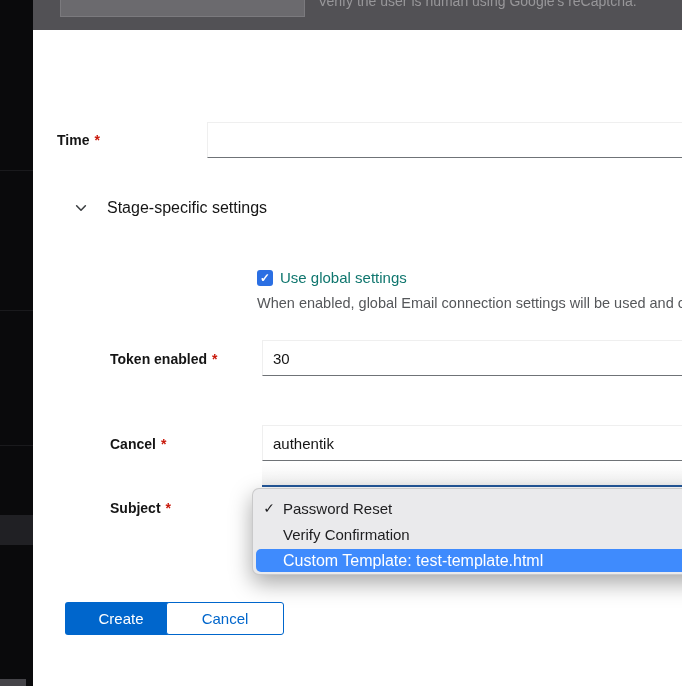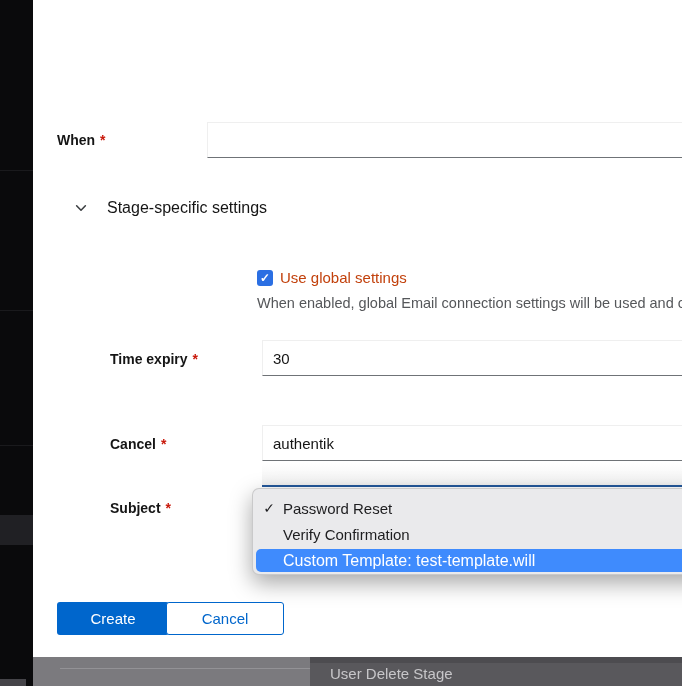--- a/index.html
+++ b/index.html
@@ -40,21 +40,21 @@
   .pf-input.name { left:174px; top:92px; width:516px; }
   .pf-input.token { left:229px; top:310px; }
   .pf-input.subject { left:229px; top:395px; }
 
   .section-head { position:absolute; left:41px; top:169px; display:flex; align-items:center; gap:19px; }
   .section-label { font-size:16px; color:#151515; }
 
   .checkbox { position:absolute; left:224px; top:240px; width:16px; height:16px; border-radius:3px;
               display:flex; align-items:center; justify-content:center; }
   .checkbox .tick { color:#fff; font-size:12px; font-weight:700; line-height:1; }
-  .checkbox-label { position:absolute; left:247px; top:239px; font-size:15px; color:#c2410c; white-space:nowrap; }
+  .checkbox-label { position:absolute; left:247px; top:239px; font-size:15px; color:#0f766e; white-space:nowrap; }
 
   .help-text { position:absolute; font-size:14.5px; color:#55575a; white-space:nowrap; }
   .help-global { left:224px; top:265px; }
   .help-token { left:229px; top:352px; }
 
   
   .select-strip { position:absolute; left:229px; top:433px; width:470px; height:24px;
                   background:linear-gradient(#ffffff, #f0f0f0); }
   .select-underline { position:absolute; left:229px; top:455px; width:470px; height:2px; }
 
@@ -66,72 +66,67 @@
   .dd-check { position:absolute; left:8px; width:16px; text-align:center; font-size:14px; color:#1d1d1f; }
   .dd-text { position:absolute; left:30px; white-space:nowrap; }
   .dd-item.row1 { top:6px; }
   .dd-item.row2 { top:32px; }
   .dd-highlight { position:absolute; left:3px; right:-2px; top:60px; height:23px;
                   border-radius:5px 0 0 5px; display:flex; align-items:center; }
   .dd-highlight .dd-text { color:#ffffff; font-weight:500; left:27px; }
 
   .btn { position:absolute; top:572px; height:33px; border-radius:3px; font-family:"Liberation Sans", sans-serif;
          font-size:15px; display:flex; align-items:center; justify-content:center; cursor:pointer; }
-  .btn-create { left:24px; width:112px; color:#fff; border:none; }
+  .btn-create { left:32px; width:112px; color:#fff; border:none; }
   .btn-cancel { left:133px; width:118px; background:#fff; }
 </style>
 </head>
 <body>
 
 <div class="stage">
 
   <div class="sidebar">
     <div class="divider" style="top:170px"></div>
     <div class="divider" style="top:310px"></div>
     <div class="divider" style="top:445px"></div>
     <div class="lit-block"></div>
     <div class="corner-patch"></div>
   </div>
 
+  <div class="backdrop-top">
+    <div class="bg-input-box"></div>
+    <div class="bg-top-text">Verify the user is human using Google's reCaptcha.</div>
+  </div>
 
-  <div class="backdrop-bottom">
-    <div class="bg-table-left">
-      <div class="bg-table-line"></div>
-    </div>
-    <div class="bg-row-right">
-      <div class="bg-row-topstrip"></div>
-      <div class="bg-bottom-text">User Delete Stage</div>
-    </div>
-  </div>
 
   <div class="modal">
 
 
     <div class="form-label" style="left:24px; top:102px;">
-      <span>When</span><span class="req" style="color: rgb(201, 25, 11);">*</span>
+      <span>Time</span><span class="req" style="color: rgb(201, 25, 11);">*</span>
     </div>
     <input class="pf-input name" type="text" value="" style="">
 
     <div class="section-head">
       <span style="display:flex;">
         <svg width="14" height="14" viewBox="0 0 16 16">
             <path d="M3 5.5 L8 10.5 L13 5.5" stroke="#3c3f42" stroke-width="1.8" fill="none" stroke-linecap="round" stroke-linejoin="round"></path>
           </svg>
       </span>
       <span class="section-label">Stage-specific settings</span>
     </div>
 
     <div class="checkbox" style="background: rgb(43, 111, 227);">
       <span class="tick">✓</span>
     </div>
     <div class="checkbox-label">Use global settings</div>
     <div class="help-text help-global">When enabled, global Email connection settings will be used and con</div>
 
     <div class="form-label" style="left:77px; top:321px;">
-      <span>Time expiry</span><span class="req" style="color: rgb(201, 25, 11);">*</span>
+      <span>Token enabled</span><span class="req" style="color: rgb(201, 25, 11);">*</span>
     </div>
     <input class="pf-input token" type="text" value="30" style="">
 
     <div class="form-label" style="left:77px; top:406px;">
       <span>Cancel</span><span class="req" style="color: rgb(201, 25, 11);">*</span>
     </div>
     <input class="pf-input subject" type="text" value="authentik" style="">
 
     <div class="form-label" style="left:77px; top:470px;">
       <span>Subject</span><span class="req" style="color: rgb(201, 25, 11);">*</span>
@@ -141,21 +136,21 @@
 
     <div class="dropdown">
       <div class="dd-item row1">
         <span class="dd-check">✓</span>
         <span class="dd-text">Password Reset</span>
       </div>
       <div class="dd-item row2">
         <span class="dd-text">Verify Confirmation</span>
       </div>
       <div class="dd-highlight" style="background: rgb(63, 139, 253);">
-        <span class="dd-text">Custom Template: test-template.will</span>
+        <span class="dd-text">Custom Template: test-template.html</span>
       </div>
     </div>
 
     <button class="btn btn-create" style="background: rgb(0, 102, 204);">Create</button>
     <button class="btn btn-cancel" style="border: 1px solid rgb(0, 102, 204); color: rgb(0, 102, 204);">Cancel</button>
 
   </div>
 </div>
 
 </body></html>

